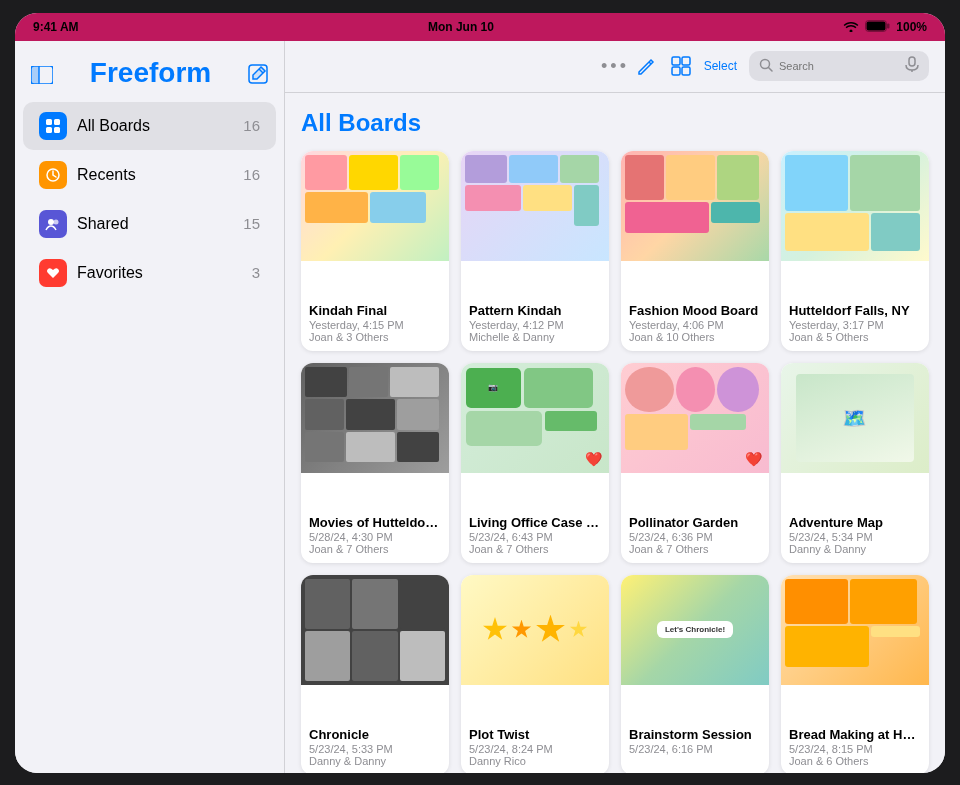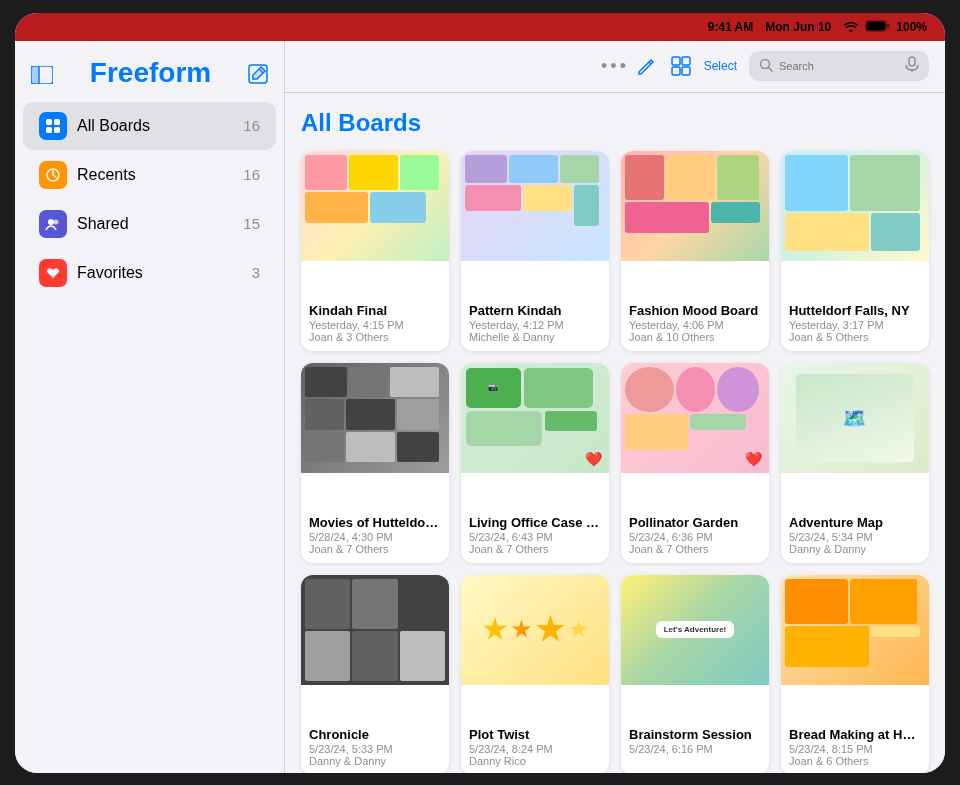--- a/index.html
+++ b/index.html
@@ -19,24 +19,24 @@
       background: #f2f2f7;
       border-radius: 22px;
       overflow: hidden;
       position: relative;
       display: flex;
       flex-direction: column;
     }
     
     .status-bar {
       height: 28px;
-      background: #b91c1c;
-      display: flex;
-      align-items: center;
-      justify-content: flex-end;
+      background: #be185d;
+      display: flex;
+      align-items: center;
+      justify-content: space-between;
       padding: 0 18px;
       font-size: 12px;
       font-weight: 600;
       color: #000;
       flex-shrink: 0;
       gap: 12px;
     }
     .status-right {
       display: flex;
       align-items: center;
@@ -578,21 +578,21 @@
               </div>
               <div class="board-info">
                 <div class="board-name">Plot Twist</div>
                 <div class="board-date">5/23/24, 8:24 PM</div>
                 <div class="board-people">Danny Rico</div>
               </div>
             </div>
             <div class="board-card">
               <div class="board-thumb">
                 <div style="width:100%;height:100%;background:linear-gradient(135deg,#fff176,#a5d6a7 50%,#80cbc4);display:flex;align-items:center;justify-content:center;">
-    <div style="background:white;border-radius:6px;padding:4px 8px;font-size:8px;font-weight:600;color:#333;">Let's Adventure!</div>
+    <div style="background:white;border-radius:6px;padding:4px 8px;font-size:8px;font-weight:600;color:#333;">Let's Chronicle!</div>
   </div>
               </div>
               <div class="board-info">
                 <div class="board-name">Brainstorm Session</div>
                 <div class="board-date">5/23/24, 6:16 PM</div>
               </div>
             </div>
             <div class="board-card">
               <div class="board-thumb">
                 <div style="width:100%;height:100%;background:linear-gradient(135deg,#ffe0b2,#ffcc80,#ffb74d);display:flex;flex-wrap:wrap;gap:2px;padding:4px;align-content:flex-start;">

